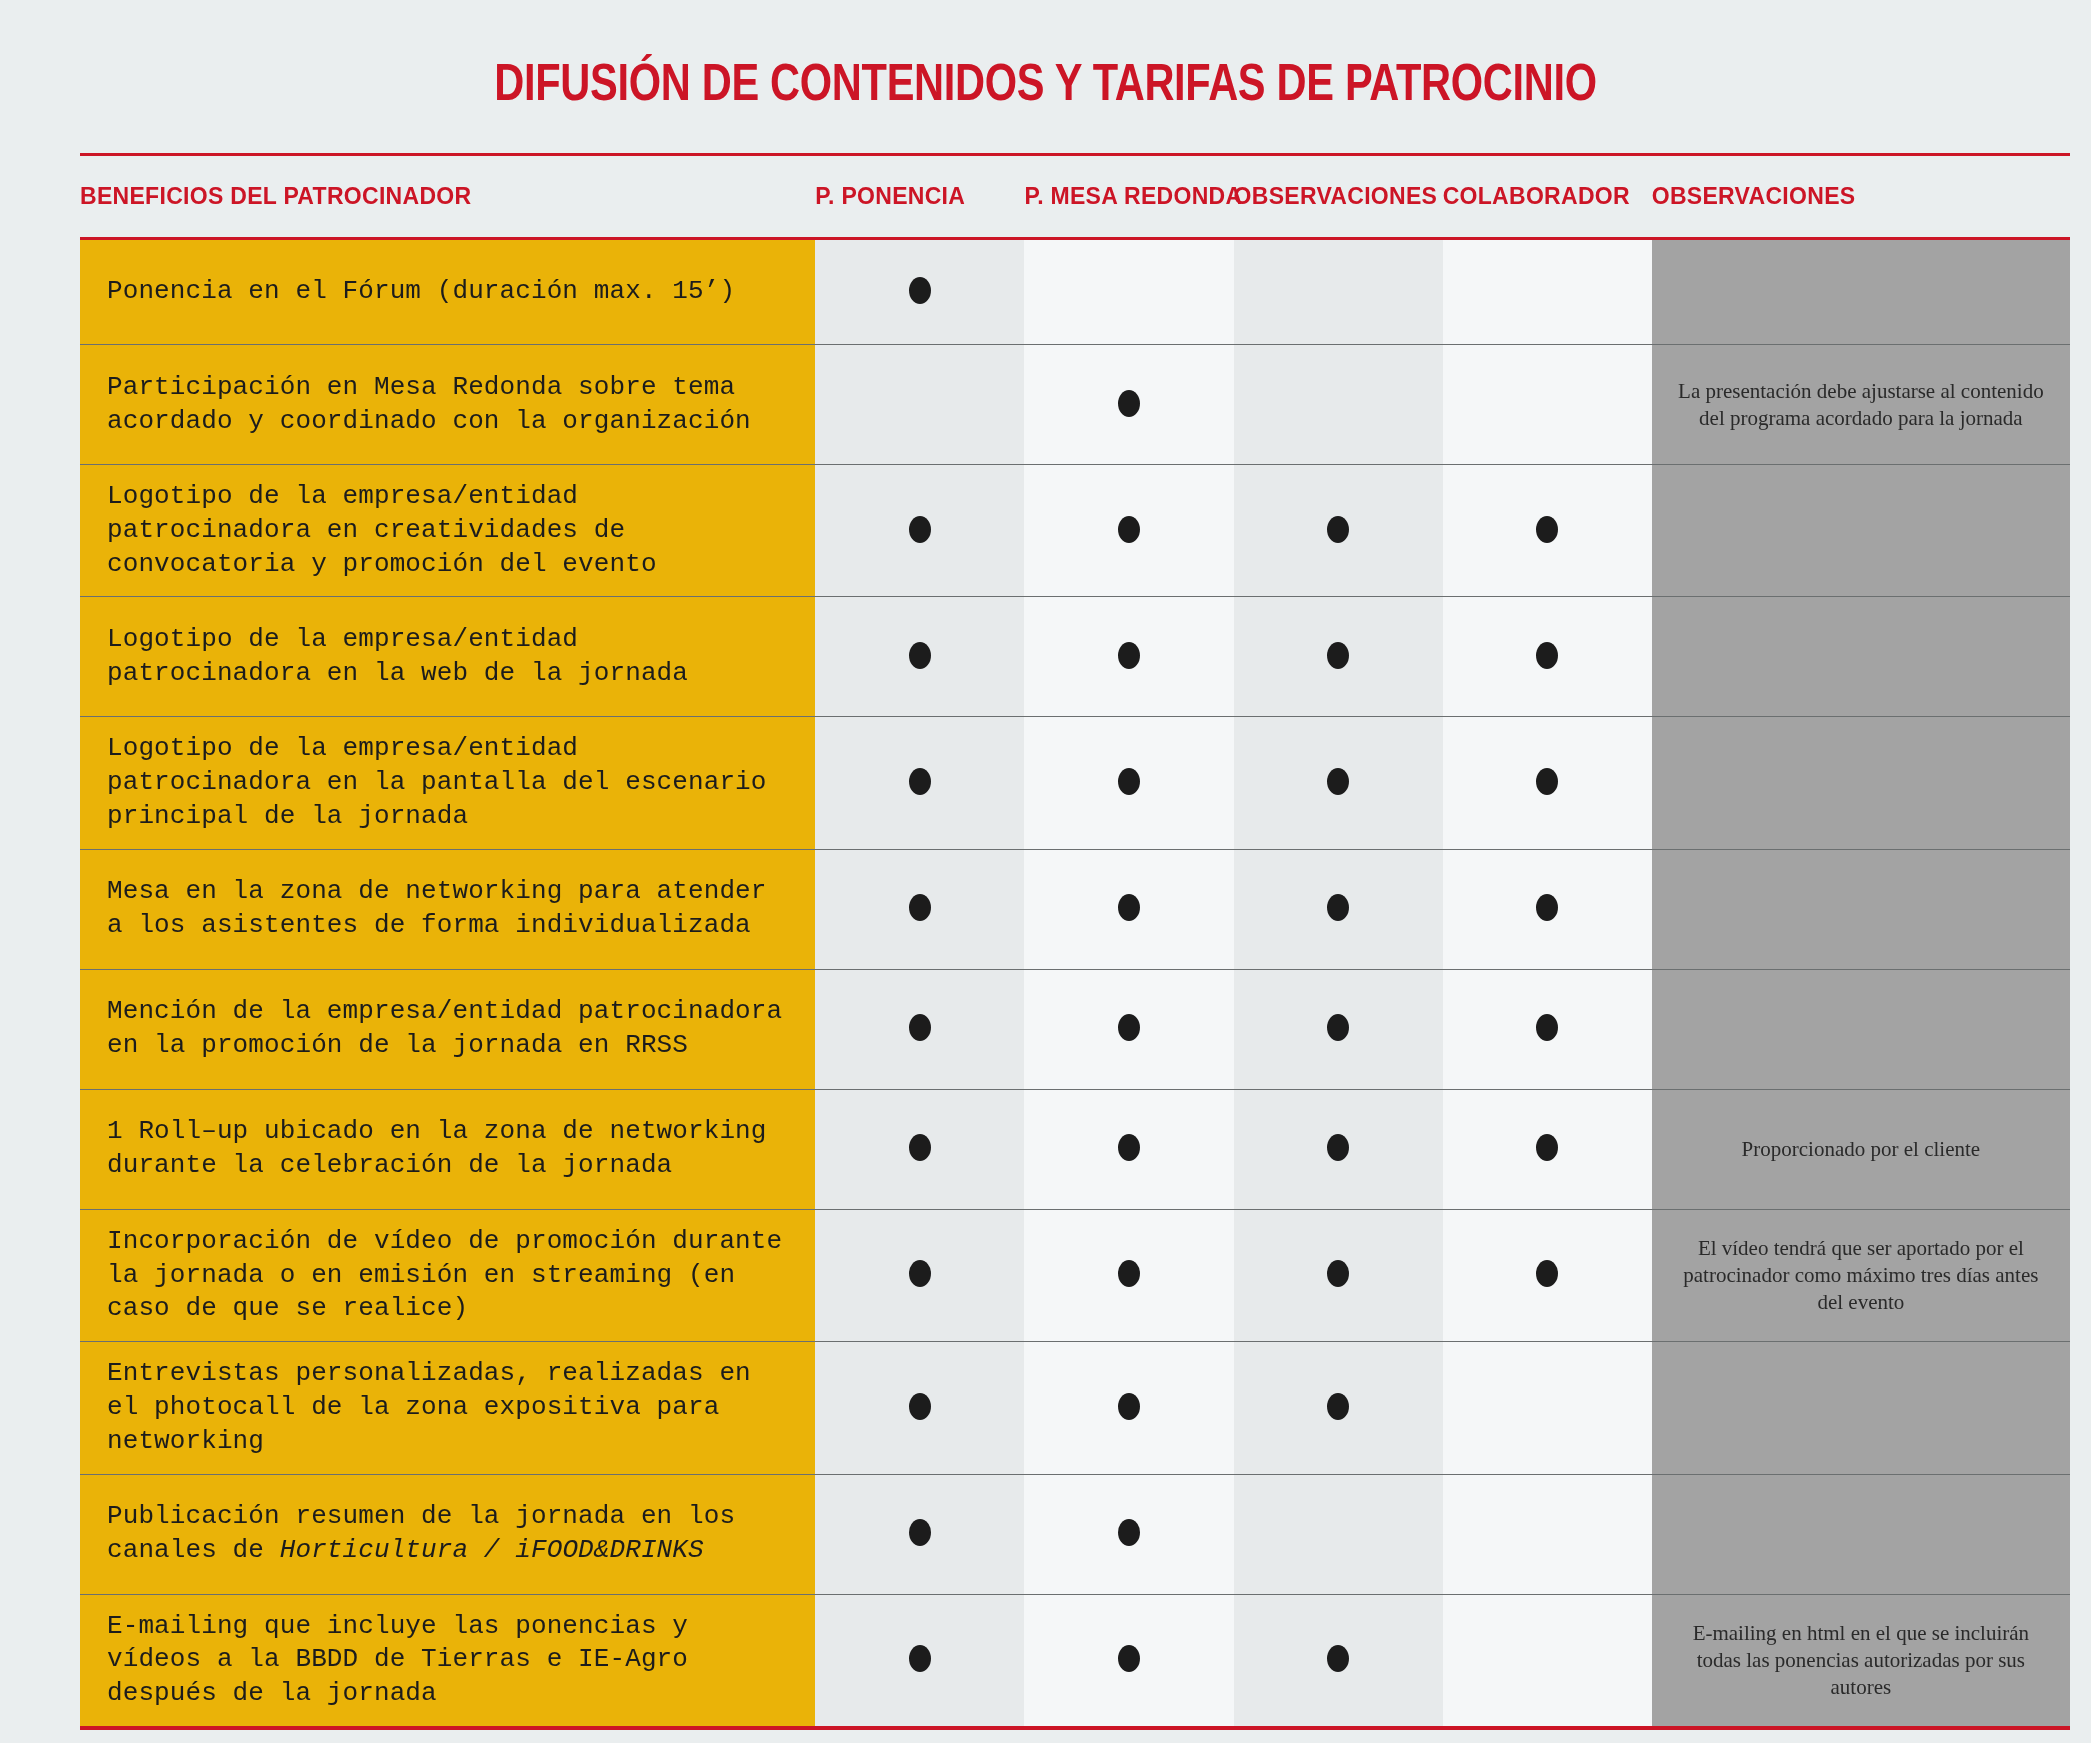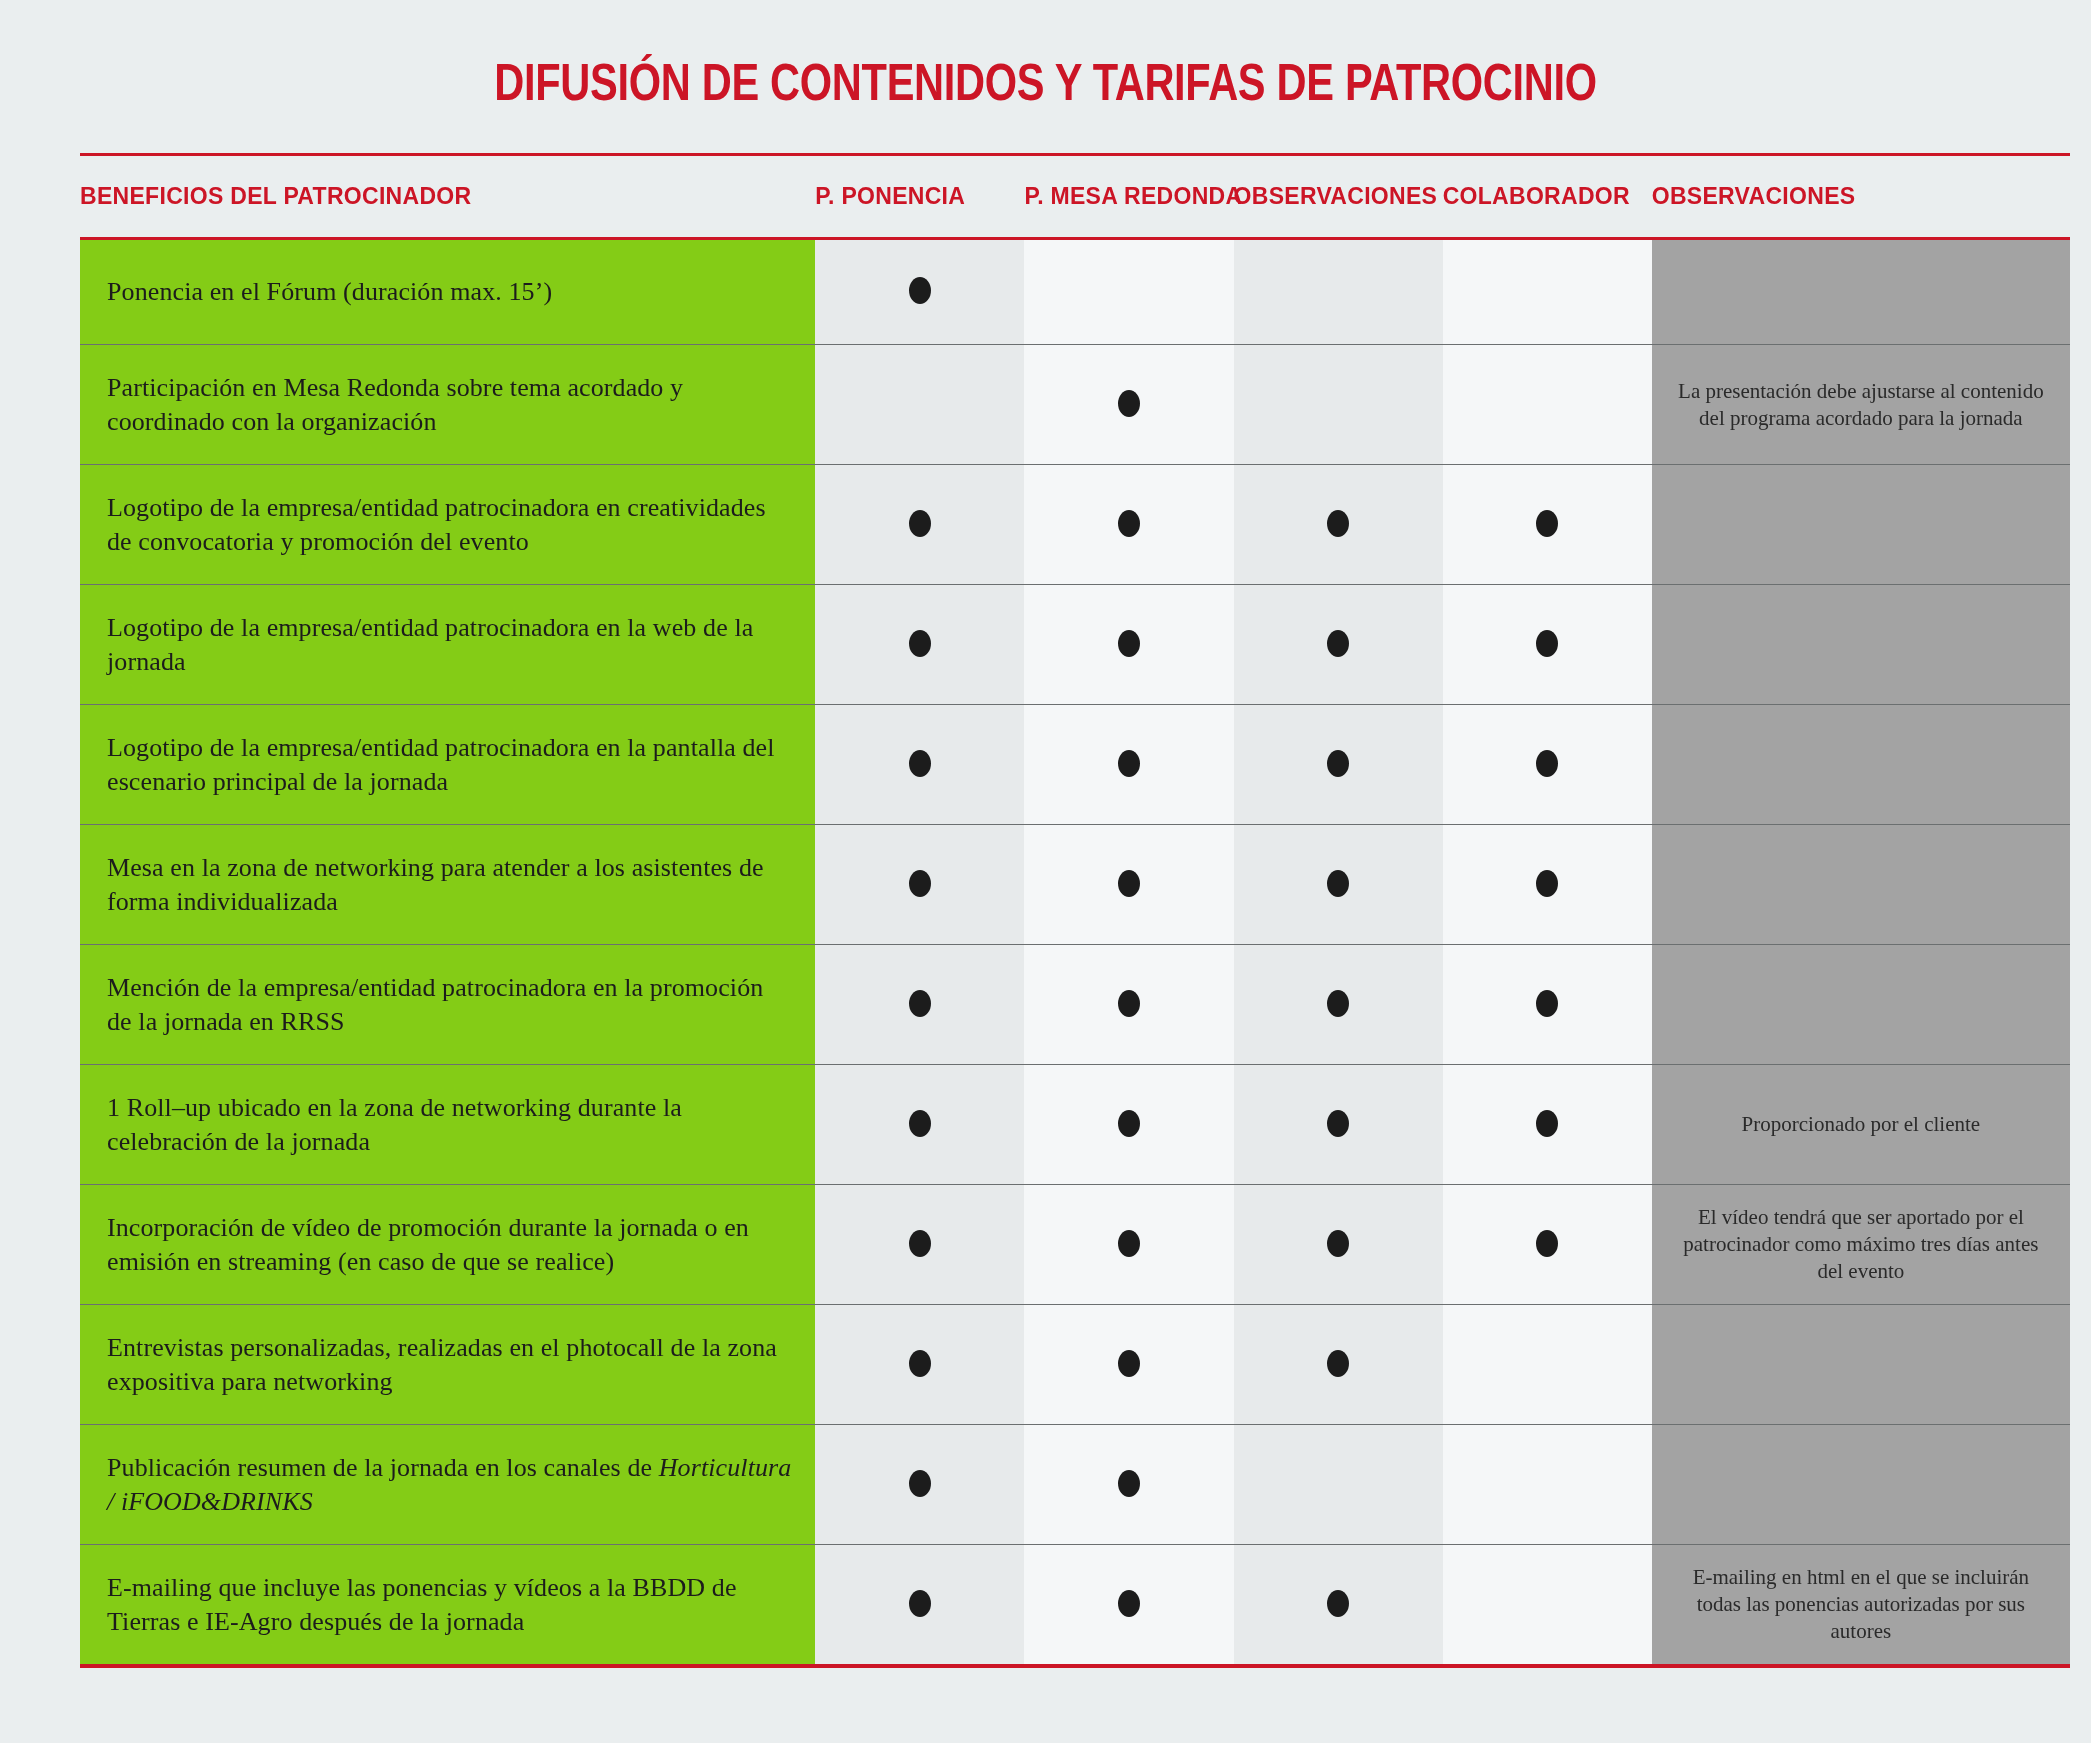--- a/index.html
+++ b/index.html
@@ -82,23 +82,23 @@
   tbody td {
     padding: 0;
     border-bottom: 1.7px solid #6b6f70;
     vertical-align: middle;
   }
   tbody tr:last-child td {
     border-bottom: 4.2px solid #cc1526;
   }
 
   td.benefit {
-    background: #84cc16;
+    background: #eab308;
     padding: 15px 23.6px 15px 27px;
-    font-family: Liberation Serif, serif;
+    font-family: Liberation Mono, monospace;
     font-size: 26px;
     line-height: 1.30;
     color: #1c1c1c;
     letter-spacing: 0.1px;
   }
   td.benefit .ital { font-style: italic; }
 
   td.mark {
     text-align: center;
   }

